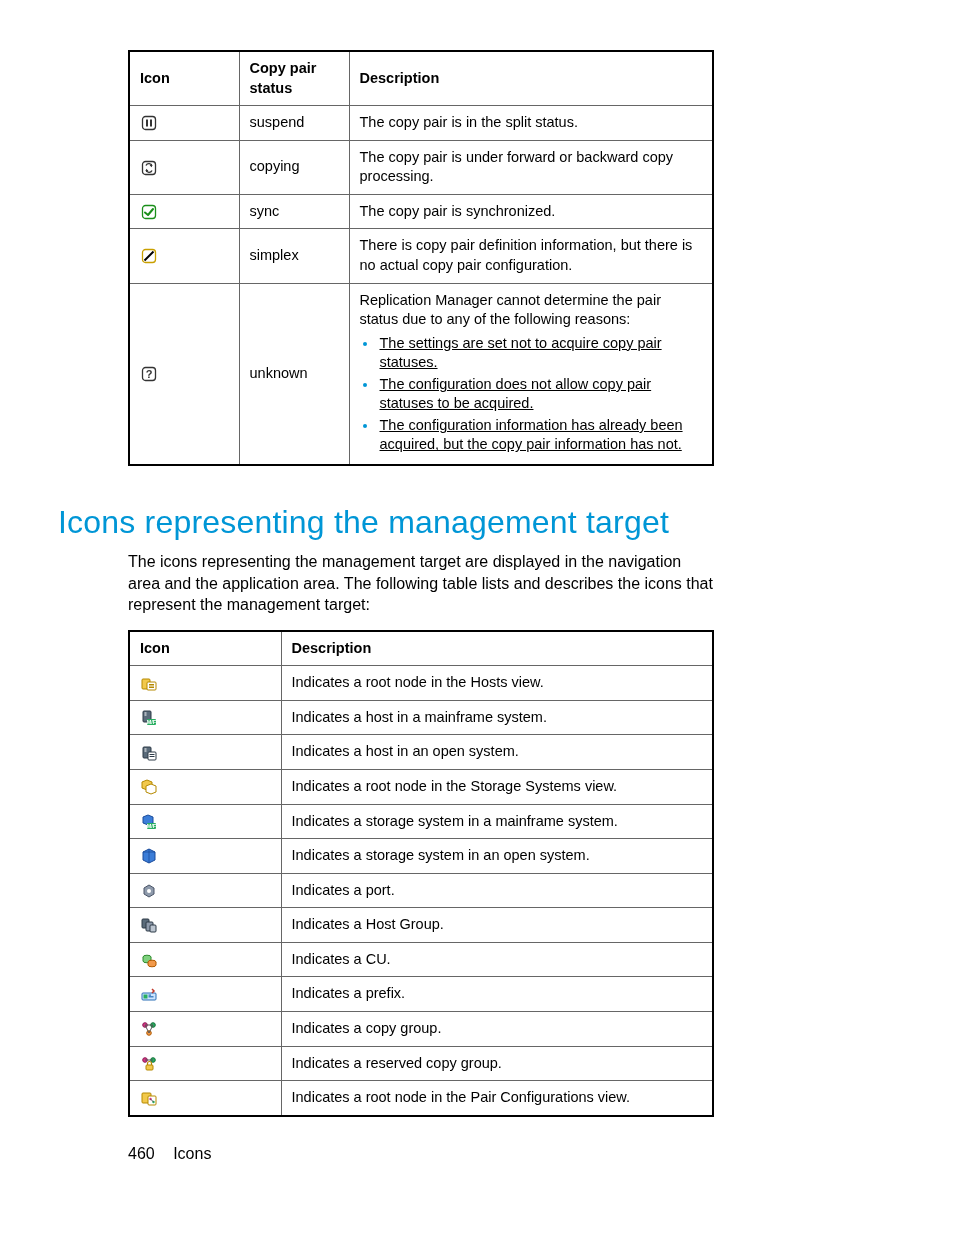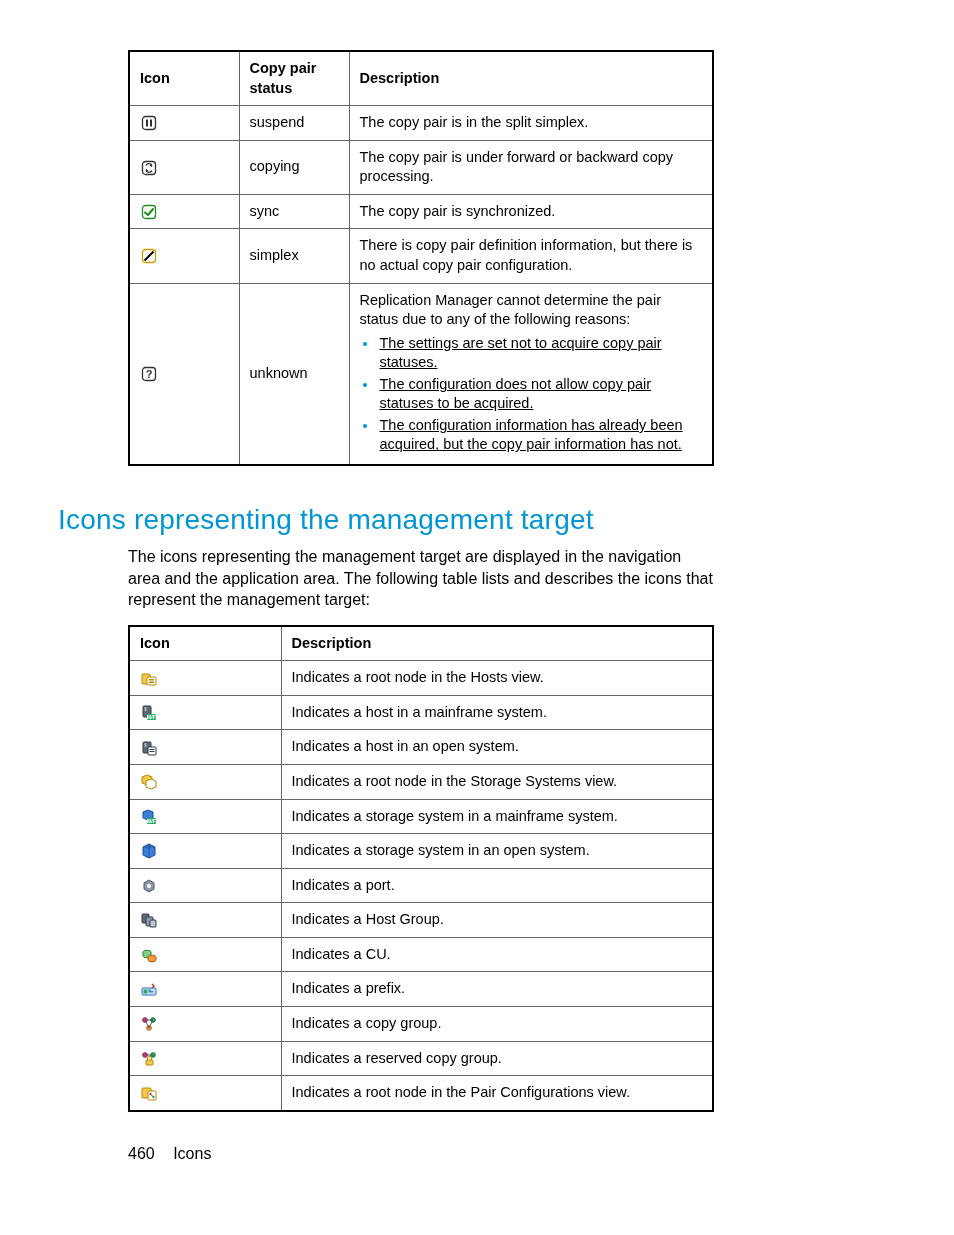--- a/index.html
+++ b/index.html
@@ -55,21 +55,21 @@
   td ul li {
     margin: 2px 0;
     padding-left: 2px;
   }
   td ul li::marker {
     color: #0096d6;
     font-size: 13px;
   }
 
   h2.section {
-    font-size: 28px;
+    font-size: 32px;
     font-weight: 400;
     color: #0096d6;
     margin: 38px 0 10px -70px;
     letter-spacing: 0.2px;
   }
   p.intro {
     font-size: 16px;
     line-height: 1.35;
     margin: 8px 0 14px 0;
     font-weight: 300;
@@ -119,21 +119,21 @@
       <tbody>
         <tr>
           <td><span class="icon-slot">
             <svg class="i" width="16" height="16" viewBox="0 0 16 16">
               <rect x="1.5" y="1.5" width="13" height="13" rx="3" fill="#fff" stroke="#333" stroke-width="1.3"></rect>
               <rect x="5" y="4.5" width="2" height="7" fill="#333"></rect>
               <rect x="9" y="4.5" width="2" height="7" fill="#333"></rect>
             </svg>
           </span></td>
           <td>suspend</td>
-          <td>The copy pair is in the split simplex.</td>
+          <td>The copy pair is in the split status.</td>
         </tr>
         <tr>
           <td><span class="icon-slot">
             <svg class="i" width="16" height="16" viewBox="0 0 16 16">
               <rect x="1.5" y="1.5" width="13" height="13" rx="3" fill="#fff" stroke="#333" stroke-width="1.3"></rect>
               <path d="M5 5.5 A3.2 3.2 0 0 1 11 6" fill="none" stroke="#333" stroke-width="1.4"></path>
               <path d="M11 10.5 A3.2 3.2 0 0 1 5 10" fill="none" stroke="#333" stroke-width="1.4"></path>
               <polygon points="11,4 11,7.2 8.6,5.6" fill="#333"></polygon>
               <polygon points="5,12 5,8.8 7.4,10.4" fill="#333"></polygon>
             </svg>

